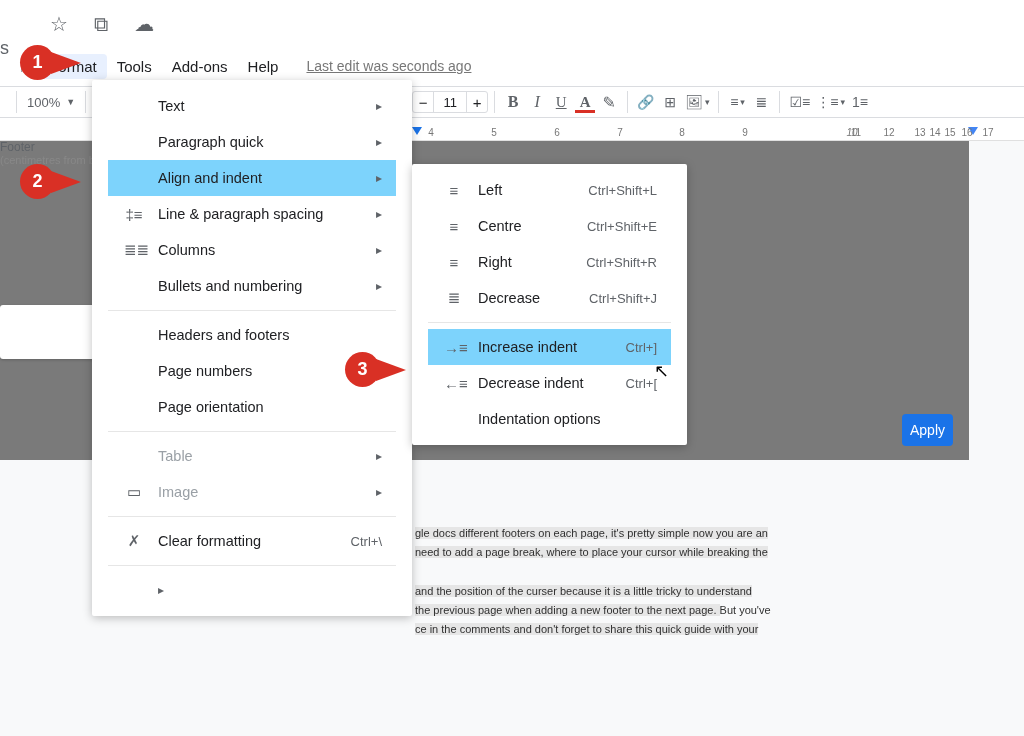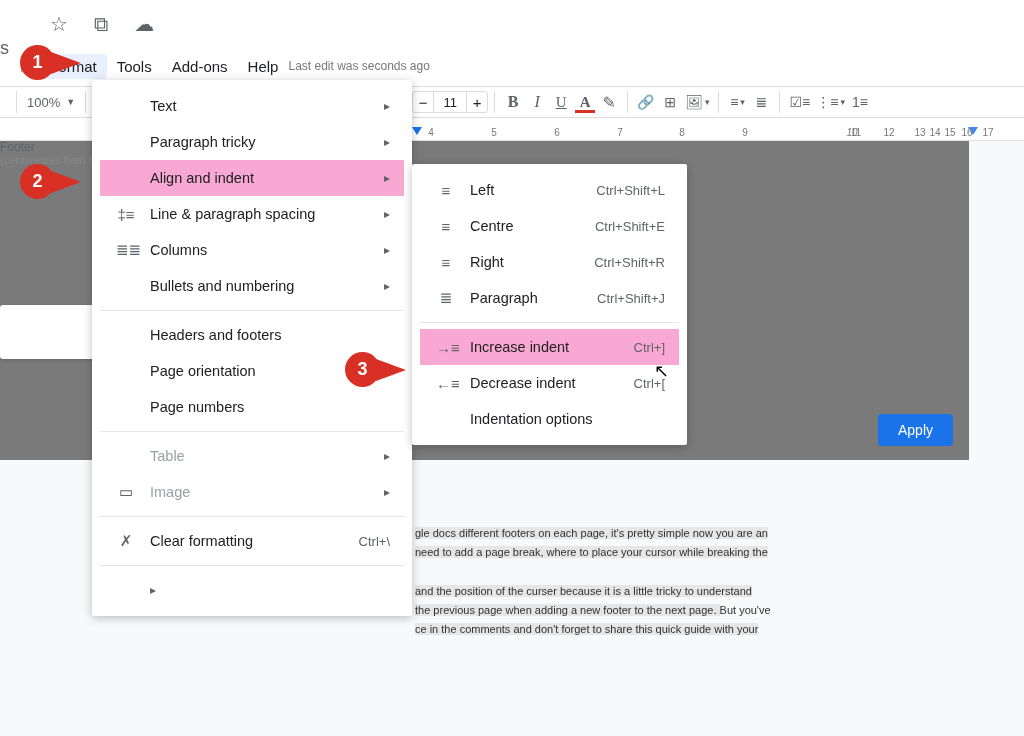--- a/index.html
+++ b/index.html
@@ -8,21 +8,21 @@
   
   .top-icons { position: absolute; left: 50px; top: 14px; display: flex; gap: 26px; font-size: 20px; color: #5f6368; }
   .top-icons span { line-height: 1; }
 
   .doc-title-sliver { position: absolute; left: 0; top: 38px; font-size: 18px; color: #5f6368; }
 
   
   .menubar { position: absolute; left: 0; top: 52px; height: 28px; display: flex; align-items: center; gap: 0; font-size: 15px; color: #202124; padding-left: 80px; }
   .menubar .item { padding: 4px 10px; cursor: default; }
   .menubar .item.active { background: #e8f0fe; border-radius: 4px; }
-  .menubar .last-edit { margin-left: 0; color: #777; font-size: 12px; }
+  .menubar .last-edit { margin-left: 18px; color: #777; text-decoration: underline; font-size: 14px; }
 
   
   .toolbar { position: absolute; left: 0; top: 86px; right: 0; height: 32px; border-top: 1px solid #dadce0; border-bottom: 1px solid #dadce0; display: flex; align-items: center; padding-left: 10px; padding-right: 10px; }
   .tb-sep { width: 1px; height: 22px; background: #dadce0; margin: 0 6px; }
   .tb-btn { min-width: 24px; height: 24px; display: flex; align-items: center; justify-content: center; color: #5f6368; font-size: 14px; padding: 0 3px; }
   .tb-zoom { display: flex; align-items: center; gap: 4px; font-size: 13px; color: #5f6368; padding: 0 4px; }
   .tb-fontsize .minus, .tb-fontsize .plus, .tb-fontsize .val { border: 1px solid #dadce0; height: 22px; display: flex; align-items: center; justify-content: center; }
   .tb-fontsize .val { width: 34px; font-size: 13px; }
   .tb-fontsize .minus, .tb-fontsize .plus { width: 22px; font-size: 15px; }
   .tb-fontsize .minus { border-radius: 3px 0 0 3px; }
@@ -44,35 +44,35 @@
   .ruler .marker-end { position: absolute; top: 0; width: 0; height: 0; border-left: 5px solid transparent; border-right: 5px solid transparent; border-top: 8px solid #4285f4; }
 
   .doc-area { position: absolute; left: 0; right: 0; top: 141px; bottom: 0; background: #f8f9fa; }
 
   
   .grey-band { position: absolute; left: 0; top: 0; right: 55px; height: 319px; background: #7a7a7a; }
   .margins-row { display: flex; align-items: flex-start; gap: 0; font-size: 12px; color: #5f6368; }
   .margins-row .lbl { width: 200px; line-height: 1.1; }
   .margins-row .lbl .sub { display: block; font-size: 11px; color: #888; }
   .margins-row .val { width: 60px; border: 1px solid #dadce0; border-radius: 3px; padding: 4px 6px; font-size: 13px; color: #202124; }
-  .apply-btn { position: absolute; right: 16px; bottom: 14px; background: #1a73e8; color: #fff; border-radius: 4px; padding: 8px 20px; font-size: 14px; }
+  .apply-btn { position: absolute; right: 16px; bottom: 14px; background: #1a73e8; color: #fff; border-radius: 4px; padding: 8px 8px; font-size: 14px; }
   .dialog-shadow-right { position: absolute; left: 0; top: 164px; width: 310px; height: 54px; background: #fff; box-shadow: 0 1px 3px rgba(0,0,0,.2); border-radius: 3px; display: flex; align-items: center; padding-right: 10px; }
   .link-prev { margin-left: auto; display: flex; align-items: center; gap: 6px; font-size: 13px; color: #5f6368; }
   .link-prev .cb { width: 14px; height: 14px; border: 2px solid #5f6368; border-radius: 2px; }
   .options-dd { color: #1a73e8; font-weight: 500; font-size: 14px; margin-left: 18px; display: flex; align-items: center; gap: 3px; }
 
   
   .para { position: absolute; left: 415px; top: 383px; right: 55px; font-size: 11px; line-height: 1.75; color: #303030; }
   .para .hl { background: #e6e6e6; }
 
   
-  .menu { position: absolute; background: #fff; box-shadow: 0 2px 10px rgba(0,0,0,.25); border-radius: 2px; padding: 8px 8px; font-size: 14.5px; color: #202124; }
+  .menu { position: absolute; background: #fff; box-shadow: 0 2px 10px rgba(0,0,0,.25); border-radius: 2px; padding: 8px 16px; font-size: 14.5px; color: #202124; }
   .menu.format { left: 92px; top: 80px; width: 320px; }
   .menu .row { height: 36px; display: flex; align-items: center; padding: 0 14px 0 16px; gap: 14px; position: relative; }
-  .menu .row.hovered { background: #f9a8d4; }
+  .menu .row.hovered { background: #7dd3fc; }
   .menu .row .icon { width: 20px; text-align: center; color: #5f6368; font-size: 15px; }
   .menu .row .label { flex: 1; }
   .menu .row .shortcut { color: #5f6368; font-size: 13px; }
   .menu .row .subarrow { color: #5f6368; font-size: 12px; }
   .menu .row.disabled { color: #9aa0a6; }
   .menu hr { border: none; border-top: 1px solid #e6e6e6; margin: 6px 0; }
 
   .menu.align { left: 412px; top: 164px; width: 275px; }
 
   
@@ -191,21 +191,21 @@
 </div>
 
 <div class="menu format">
   <div class="row">
       <span class="icon"></span>
       <span class="label">Text</span>
       <span class="subarrow">▸</span>
     </div>
   <div class="row">
       <span class="icon"></span>
-      <span class="label">Paragraph tricky</span>
+      <span class="label">Paragraph quick</span>
       <span class="subarrow">▸</span>
     </div>
   <div class="row hovered">
       <span class="icon"></span>
       <span class="label">Align and indent</span>
       <span class="subarrow">▸</span>
     </div>
   <div class="row">
       <span class="icon">‡≡</span>
       <span class="label">Line &amp; paragraph spacing</span>
@@ -221,25 +221,25 @@
       <span class="label">Bullets and numbering</span>
       <span class="subarrow">▸</span>
     </div>
   <hr>
   <div class="row">
       <span class="icon"></span>
       <span class="label">Headers and footers</span>
     </div>
   <div class="row">
       <span class="icon"></span>
+      <span class="label">Page numbers</span>
+    </div>
+  <div class="row">
+      <span class="icon"></span>
       <span class="label">Page orientation</span>
-    </div>
-  <div class="row">
-      <span class="icon"></span>
-      <span class="label">Page numbers</span>
     </div>
   <hr>
   <div class="row disabled">
       <span class="icon"></span>
       <span class="label">Table</span>
       <span class="subarrow">▸</span>
     </div>
   <div class="row disabled">
       <span class="icon">▭</span>
       <span class="label">Image</span>
@@ -269,21 +269,21 @@
       <span class="label">Centre</span>
       <span class="shortcut">Ctrl+Shift+E</span>
     </div>
   <div class="row">
       <span class="icon">≡</span>
       <span class="label">Right</span>
       <span class="shortcut">Ctrl+Shift+R</span>
     </div>
   <div class="row">
       <span class="icon">≣</span>
-      <span class="label">Paragraph</span>
+      <span class="label">Decrease</span>
       <span class="shortcut">Ctrl+Shift+J</span>
     </div>
   <hr>
   <div class="row hovered">
       <span class="icon">→≡</span>
       <span class="label">Increase indent</span>
       <span class="shortcut">Ctrl+]</span>
     </div>
   <div class="row">
       <span class="icon">←≡</span>

